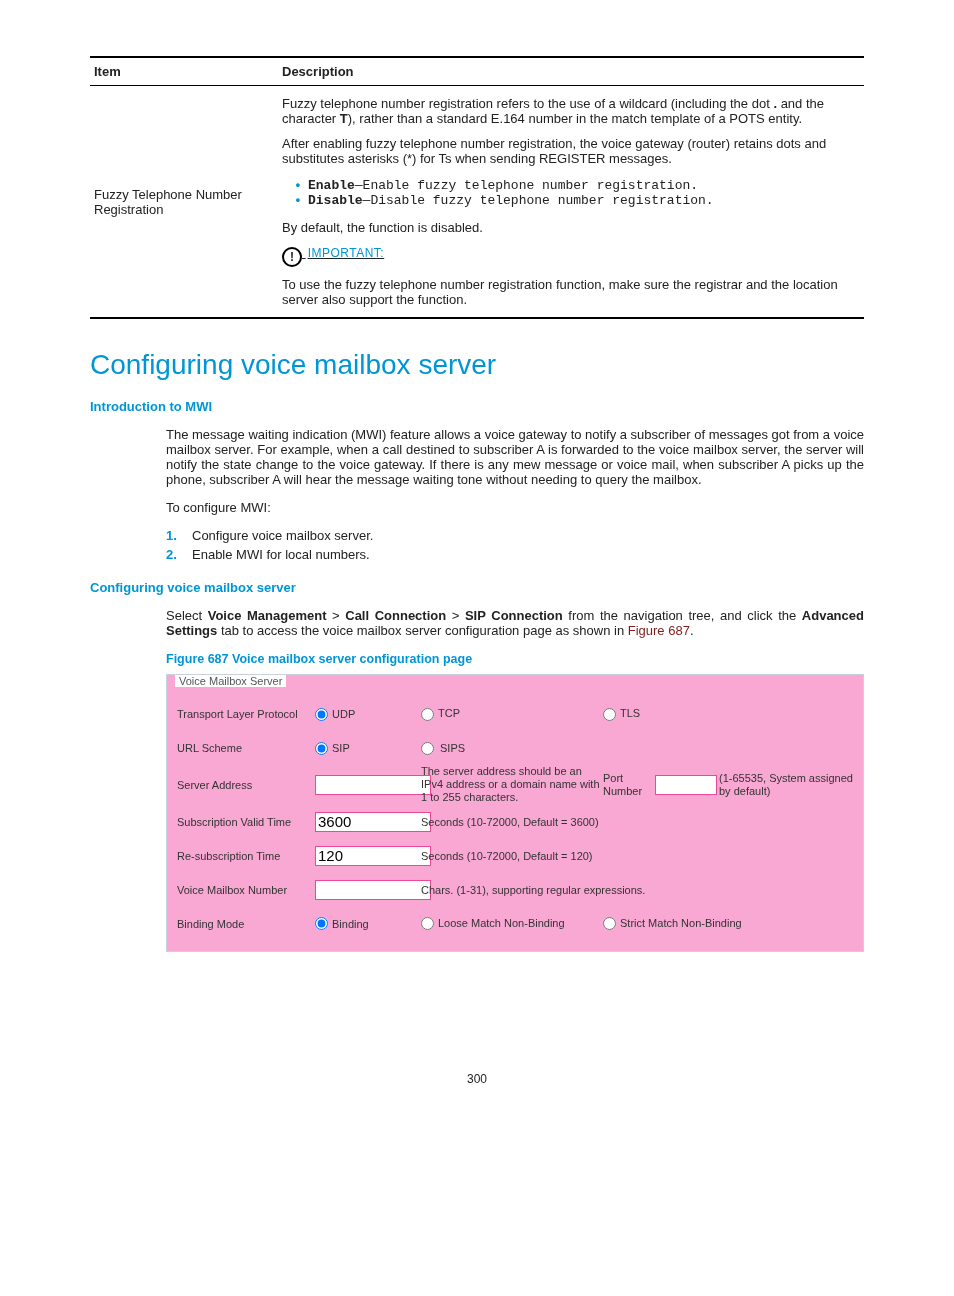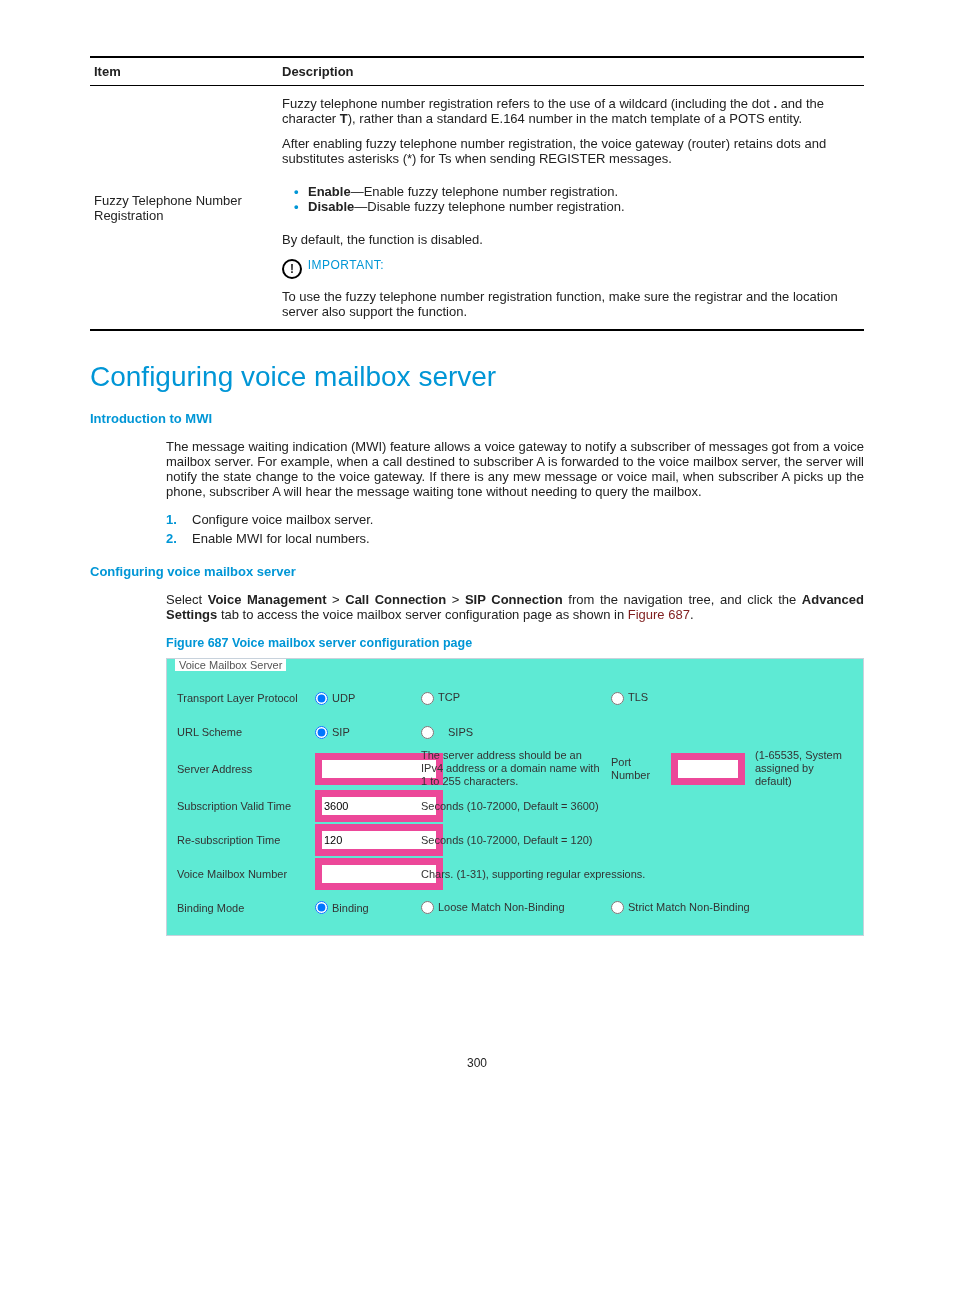--- a/index.html
+++ b/index.html
@@ -31,34 +31,36 @@
   }
   table.info td {
     padding: 10px 4px;
     vertical-align: top;
   }
   table.info td.label {
     width: 180px;
     vertical-align: middle;
   }
   ul.blue-bullets {
-    margin: 18px 0;
+    margin: 12px 0;
     padding-left: 26px;
     list-style: none;
+    font-family: Liberation Mono, monospace;
   }
   ul.blue-bullets li::before {
     content: "•";
     color: #0096d6;
     font-weight: bold;
     display: inline-block;
     width: 14px;
     margin-left: -14px;
   }
   .important-line {
     margin-top: 10px;
+    text-decoration: underline;
   }
   .important-icon {
     display: inline-block;
     width: 16px;
     height: 16px;
     border: 2px solid #000;
     border-radius: 50%;
     text-align: center;
     font-weight: bold;
     font-size: 12px;
@@ -110,21 +112,21 @@
     margin: 14px 0 8px 0;
   }
   .ref-link { color: #7f1d1d; }
   b { font-weight: bold; }
 
   
   .panel {
     border: 1px solid #c8d2dc;
     font-size: 11px;
     color: #333;
-    background: #5eead4;
+    background: #f9a8d4;
   }
   .panel .legend {
     margin: -8px 0 6px 8px;
     background: #fff;
     display: inline-block;
     padding: 0 4px;
     color: #555;
     position: relative;
   }
   .panel-inner {
@@ -142,30 +144,30 @@
   .row .col1 {
     width: 106px;
     flex: none;
     display: flex;
     align-items: center;
   }
   .row .col2 {
     flex: 1;
     display: flex;
     align-items: center;
-    gap: 10px;
+    gap: 2px;
   }
   input[type="radio"] {
     margin: 0 4px 0 0;
     vertical-align: middle;
   }
   input[type="text"] {
     height: 18px;
-    border: 7px solid #ec4899;
-    font-size: 11px;
+    border: 1px solid #ec4899;
+    font-size: 15px;
     padding: 0 2px;
   }
   .hint { color: #333; }
   .pagenum {
     text-align: center;
     font-size: 12px;
     margin-top: 120px;
   }
 </style>
 </head>
@@ -201,20 +203,21 @@
         </td>
       </tr>
     </tbody>
   </table>
 
   <h1 class="main">Configuring voice mailbox server</h1>
 
   <h2 class="sub">Introduction to MWI</h2>
   <div class="body-block">
     <p>The message waiting indication (MWI) feature allows a voice gateway to notify a subscriber of messages got from a voice mailbox server. For example, when a call destined to subscriber A is forwarded to the voice mailbox server, the server will notify the state change to the voice gateway. If there is any mew message or voice mail, when subscriber A picks up the phone, subscriber A will hear the message waiting tone without needing to query the mailbox.</p>
+    <p>To configure MWI:</p>
     <ol class="num">
       <li><span class="n">1.</span><span>Configure voice mailbox server.</span></li>
       <li><span class="n">2.</span><span>Enable MWI for local numbers.</span></li>
     </ol>
   </div>
 
   <h2 class="sub">Configuring voice mailbox server</h2>
   <div class="body-block">
     <p>
       <span>Select </span><b>Voice Management</b><span> &gt; </span><b>Call Connection</b><span> &gt; </span><b>SIP Connection</b><span> from the navigation tree, and click the </span><b>Advanced Settings</b><span> tab to access the voice mailbox server configuration page as shown in </span><span class="ref-link">Figure 687</span><span>.</span>

